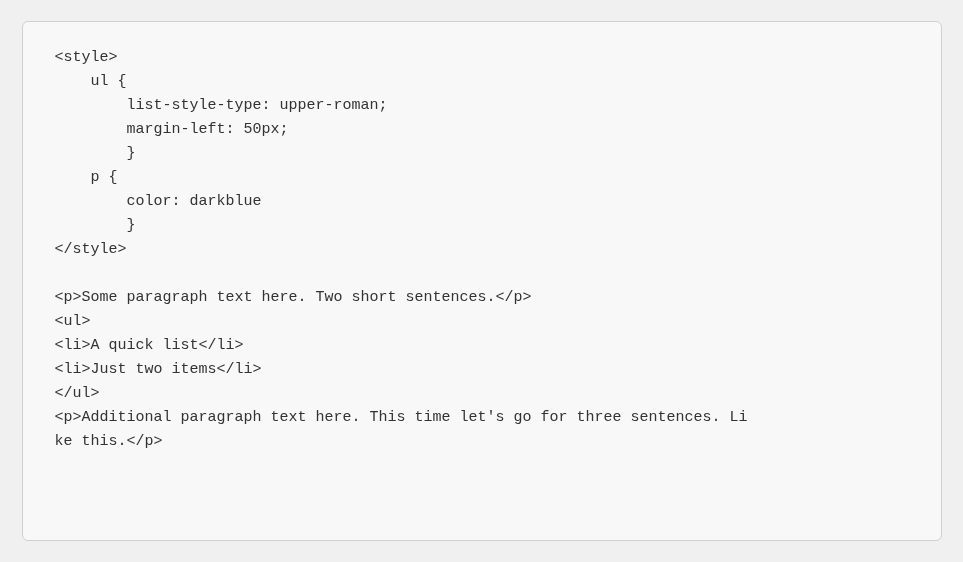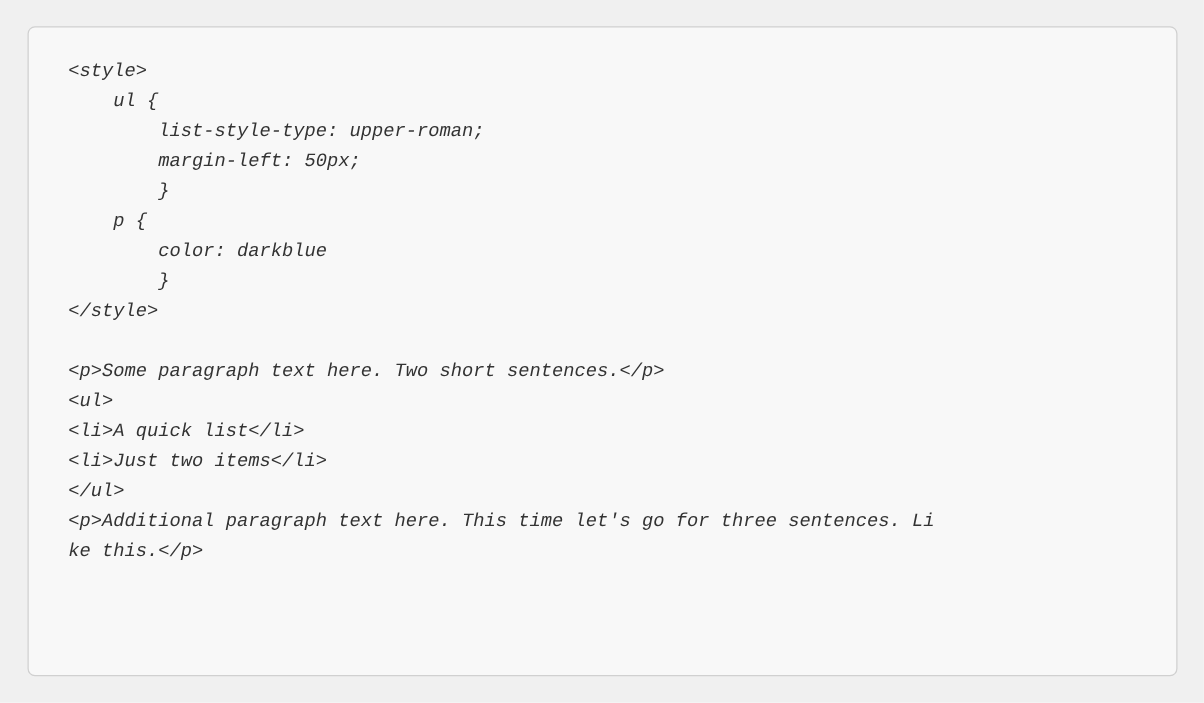--- a/index.html
+++ b/index.html
@@ -30,21 +30,20 @@
       font-family: 'Courier New', Courier, monospace;
       font-size: 15px;
       line-height: 1.6;
       color: #333;
       white-space: pre;
     }
 
     .line {
       display: block;
       min-height: 1.6em;
-      font-style: italic;
     }
   </style>
 </head>
 <body>
 
 <div class="code-container">
   <div class="code-block" id="code-output"><span class="line">&lt;style&gt;</span><span class="line">    ul {</span><span class="line">        list-style-type: upper-roman;</span><span class="line">        margin-left: 50px;</span><span class="line">        }</span><span class="line">    p {</span><span class="line">        color: darkblue</span><span class="line">        }</span><span class="line">&lt;/style&gt;</span><span class="line"></span><span class="line">&lt;p&gt;Some paragraph text here. Two short sentences.&lt;/p&gt;</span><span class="line">&lt;ul&gt;</span><span class="line">&lt;li&gt;A quick list&lt;/li&gt;</span><span class="line">&lt;li&gt;Just two items&lt;/li&gt;</span><span class="line">&lt;/ul&gt;</span><span class="line">&lt;p&gt;Additional paragraph text here. This time let's go for three sentences. Li</span><span class="line">ke this.&lt;/p&gt;</span></div>
 </div>
 
 </body></html>

